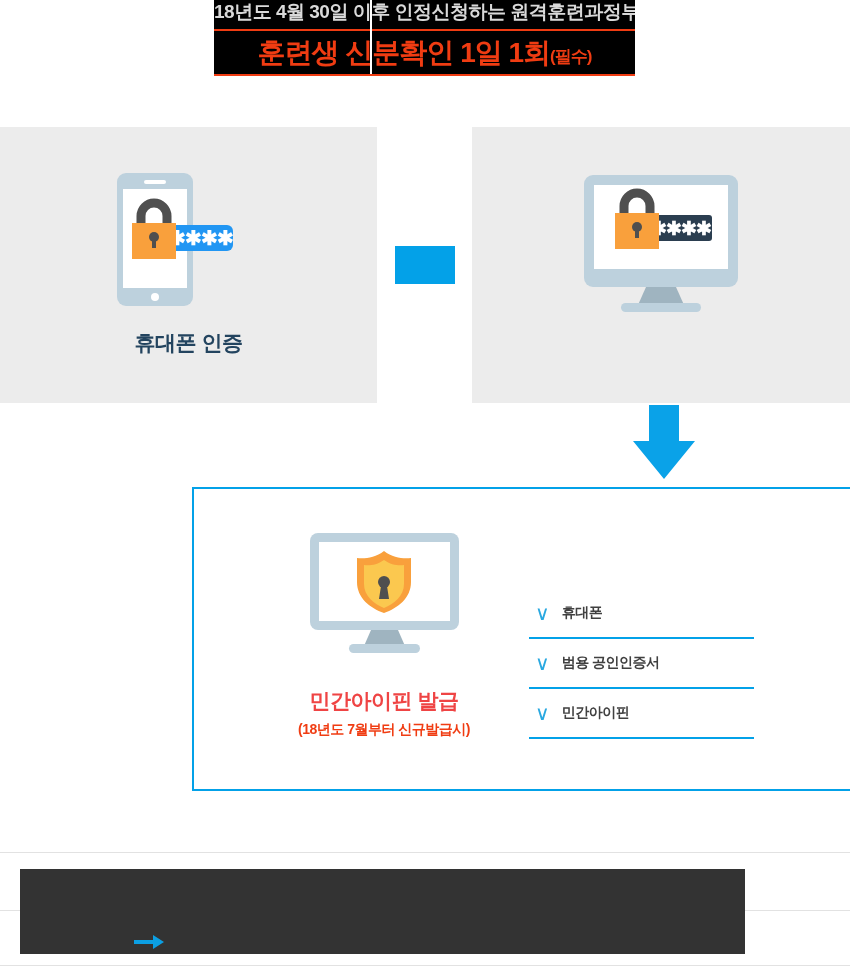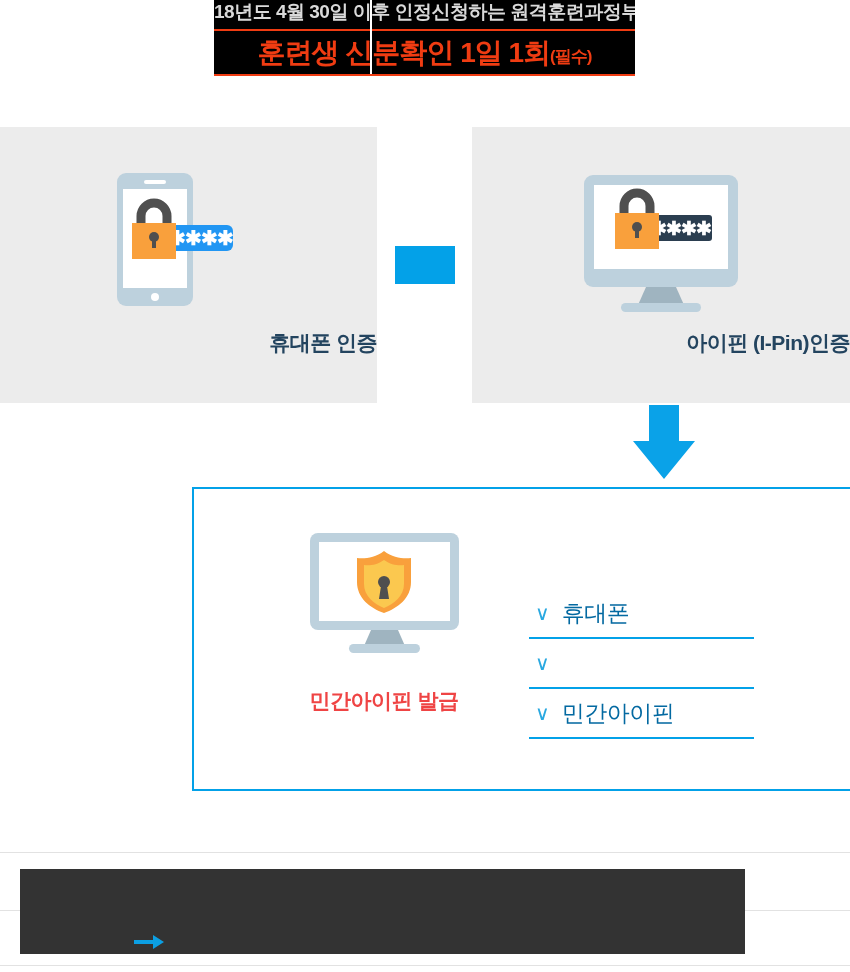--- a/index.html
+++ b/index.html
@@ -87,21 +87,21 @@
     background: #ececec;
   }
   #panel-phone { left: 0px; width: 377px; }
   #panel-ipin  { left: 472px; width: 378px; }
 
   .auth-label {
     position: absolute;
     bottom: 46px;
     left: 0;
     width: 100%;
-    text-align: right;
+    text-align: center;
     color: #23445f;
     font-size: 21px;
     font-weight: 700;
     letter-spacing: -0.5px;
   }
   .auth-art {
     position: absolute;
     top: 40px;
     left: 0;
     width: 100%;
@@ -185,23 +185,23 @@
     padding-left: 6px;
     box-sizing: border-box;
   }
   .check-mark {
     color: #29a8e0;
     font-size: 20px;
     line-height: 1;
     font-weight: 400;
   }
   .check-text {
-    color: #0369a1;
-    font-size: 23px;
-    font-weight: 400;
+    color: #404040;
+    font-size: 14px;
+    font-weight: 700;
     letter-spacing: -0.5px;
   }
 
   
   .hr-line {
     position: absolute;
     left: 0;
     width: 850px;
     height: 1px;
     background: #e2e2e2;
@@ -287,21 +287,20 @@
         <text x="130" y="68">✱</text>
       </g>
 
       <path d="M58 48 v-9 a13 13 0 0 1 26 0 v9" fill="none" stroke="#4f4f4f" stroke-width="9"></path>
 
       <rect x="49" y="46" width="44" height="36" fill="#f9a03c"></rect>
       <circle cx="71" cy="60" r="5" fill="#4f4f4f"></circle>
       <rect x="69" y="61" width="4" height="10" fill="#4f4f4f"></rect>
     </svg>
   </div>
-  <div class="auth-label">아이핀 (I-Pin)인증</div>
 </div>
 
 <div id="down-arrow">
   <svg width="62" height="82" viewBox="0 0 62 82" xmlns="http://www.w3.org/2000/svg">
     <path d="M16 0 h30 v36 h16 L31 74 L0 36 h16 z" fill="#0aa2e8"></path>
   </svg>
 </div>
 
 <div id="result-card">
   <div id="card-art">
@@ -311,28 +310,30 @@
       <path d="M64 101 h27 l7 16 h-41 z" fill="#9fb4c0"></path>
       <rect x="42" y="115" width="71" height="9" rx="4.5" fill="#bdd1dd"></rect>
 
       <path d="M77 22 c-9 7 -20 8 -27 7 v24 c0 16 13 26 27 31 c14 -5 27 -15 27 -31 v-24 c-7 1 -18 0 -27 -7 z" fill="#f9a03c"></path>
       <path d="M77 31 c-7 5 -15 6 -20 5 v19 c0 12 10 20 20 24 c10 -4 20 -12 20 -24 v-19 c-5 1 -13 0 -20 -5 z" fill="#fbc84f"></path>
       <circle cx="77" cy="53" r="6" fill="#4f4f4f"></circle>
       <path d="M74 57 h6 l2 13 h-10 z" fill="#4f4f4f"></path>
     </svg>
   </div>
   <div id="card-title">민간아이핀 발급</div>
+  <div id="card-subtitle">(18년도 7월부터 신규발급시)</div>
 
   <div id="check-list">
     <div class="check-item">
       <span class="check-mark">∨</span>
       <span class="check-text">휴대폰</span>
     </div>
     <div class="check-item">
       <span class="check-mark">∨</span>
+      <span class="check-text">범용 공인인증서</span>
     </div>
     <div class="check-item">
       <span class="check-mark">∨</span>
       <span class="check-text">민간아이핀</span>
     </div>
   </div>
 </div>
 
 <div class="hr-line" id="hr-top"></div>
 <div class="dark-bar" id="dark-bar-1"></div>

